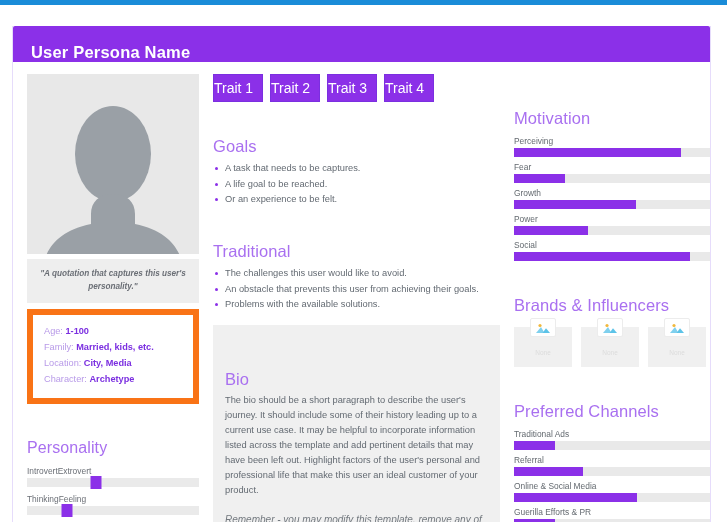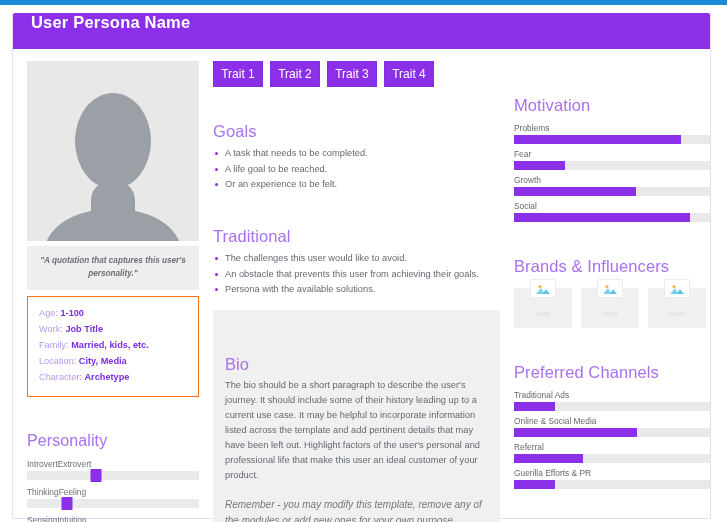--- a/index.html
+++ b/index.html
@@ -25,23 +25,24 @@
     border: 1px solid #e6dcfb;
     border-top: none;
     background: #ffffff;
     border-radius: 0 0 2px 2px;
   }
   
   .card-header {
     background: #8b30e8;
     height: 36px;
     display: flex;
-    align-items: flex-start;
+    align-items: flex-end;
     padding: 0 18px;
     border-radius: 2px 2px 0 0;
+    margin-top: 13px;
   }
   .card-header .title {
     color: #ffffff;
     font-size: 16.5px;
     font-weight: bold;
     letter-spacing: 0.2px;
   }
   
   .card-body {
     display: flex;
@@ -75,21 +76,21 @@
     font-style: italic;
     color: #6b6f76;
     line-height: 1.55;
     font-weight: bold;
   }
 
   
   .demo-box {
     margin-top: 6px;
     width: 172px;
-    border: 1px solid #f97316;
+    border: 6px solid #f97316;
     padding: 9px 10px 10px 11px;
   }
   .demo-row {
     font-size: 9.2px;
     line-height: 1.72;
     color: #b89ae8;
   }
   .demo-row .val {
     color: #7b2fe0;
     font-weight: bold;
@@ -129,24 +130,23 @@
   }
 
   
   .traits {
     display: flex; gap: 7px;
     margin-bottom: 14px;
   }
   .trait-tag {
     background: #8b30e8;
     color: #ffffff;
-    font-size: 12px;
+    font-size: 14px;
     padding: 5px 0 5px 0;
     width: 50px;
-    text-align: center;
     border: 1px solid #7b2fe0;
   }
 
   
   .list-sec { margin-bottom: 13px; }
   .list-sec .sec-title { margin-bottom: 5px; }
   .bullets { list-style: none; }
   .bullets li {
     position: relative;
     font-size: 9.3px;
@@ -255,24 +255,20 @@
         <div class="quote-box">
           <div class="quote-text">"A quotation that captures this user's personality."</div>
         </div>
 
         <div class="demo-box">
           <div class="demo-row">
             <span>Age:</span>
             <span class="val">1-100</span>
           </div>
           <div class="demo-row">
-            <span>Work:</span>
-            <span class="val">Job Title</span>
-          </div>
-          <div class="demo-row">
             <span>Family:</span>
             <span class="val">Married, kids, etc.</span>
           </div>
           <div class="demo-row">
             <span>Location:</span>
             <span class="val">City, Media</span>
           </div>
           <div class="demo-row">
             <span>Character:</span>
             <span class="val">Archetype</span>
@@ -330,63 +326,69 @@
         <div class="traits">
           <div class="trait-tag">Trait 1</div>
           <div class="trait-tag">Trait 2</div>
           <div class="trait-tag">Trait 3</div>
           <div class="trait-tag">Trait 4</div>
         </div>
 
         <div class="list-sec">
           <div class="sec-title">Goals</div>
           <ul class="bullets">
-            <li>A task that needs to be completed.</li>
+            <li>A task that needs to be captures.</li>
             <li>A life goal to be reached.</li>
             <li>Or an experience to be felt.</li>
           </ul>
         </div>
 
         <div class="list-sec">
           <div class="sec-title">Traditional</div>
           <ul class="bullets">
             <li>The challenges this user would like to avoid.</li>
             <li>An obstacle that prevents this user from achieving their goals.</li>
-            <li>Persona with the available solutions.</li>
+            <li>Problems with the available solutions.</li>
           </ul>
         </div>
 
         <div class="bio-box">
           <div class="sec-title">Bio</div>
           <div class="bio-text">The bio should be a short paragraph to describe the user's journey. It should include some of their history leading up to a current use case. It may be helpful to incorporate information listed across the template and add pertinent details that may have been left out. Highlight factors of the user's personal and professional life that make this user an ideal customer of your product.</div>
           <div class="bio-note">Remember - you may modify this template, remove any of the modules or add new ones for your own purpose.</div>
         </div>
       </div>
 
       <div class="col-right">
 
         <div class="bar-sec">
           <div class="sec-title">Motivation</div>
 
           <div class="bar-item">
-            <div class="bar-label">Problems</div>
+            <div class="bar-label">Perceiving</div>
             <div class="bar-track">
               <div class="bar-fill" style="width: 85%;"></div>
             </div>
           </div>
           <div class="bar-item">
             <div class="bar-label">Fear</div>
             <div class="bar-track">
               <div class="bar-fill" style="width: 26%;"></div>
             </div>
           </div>
           <div class="bar-item">
             <div class="bar-label">Growth</div>
             <div class="bar-track">
               <div class="bar-fill" style="width: 62%;"></div>
+            </div>
+          </div>
+          <div class="bar-item">
+            <div class="bar-label">Power</div>
+            <div class="bar-track">
+              <div class="bar-fill" style="width: 38%;"></div>
             </div>
           </div>
           <div class="bar-item">
             <div class="bar-label">Social</div>
             <div class="bar-track">
               <div class="bar-fill" style="width: 90%;"></div>
             </div>
           </div>
         </div>
 
@@ -433,29 +435,29 @@
         <div class="bar-sec channels">
           <div class="sec-title">Preferred Channels</div>
 
           <div class="bar-item">
             <div class="bar-label">Traditional Ads</div>
             <div class="bar-track">
               <div class="bar-fill" style="width: 21%;"></div>
             </div>
           </div>
           <div class="bar-item">
+            <div class="bar-label">Referral</div>
+            <div class="bar-track">
+              <div class="bar-fill" style="width: 35%;"></div>
+            </div>
+          </div>
+          <div class="bar-item">
             <div class="bar-label">Online &amp; Social Media</div>
             <div class="bar-track">
               <div class="bar-fill" style="width: 63%;"></div>
-            </div>
-          </div>
-          <div class="bar-item">
-            <div class="bar-label">Referral</div>
-            <div class="bar-track">
-              <div class="bar-fill" style="width: 35%;"></div>
             </div>
           </div>
           <div class="bar-item">
             <div class="bar-label">Guerilla Efforts &amp; PR</div>
             <div class="bar-track">
               <div class="bar-fill" style="width: 21%;"></div>
             </div>
           </div>
         </div>
 

